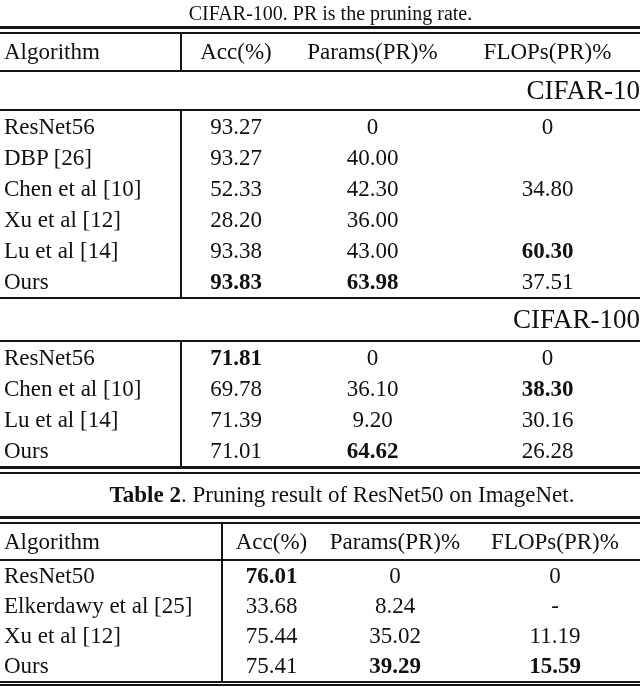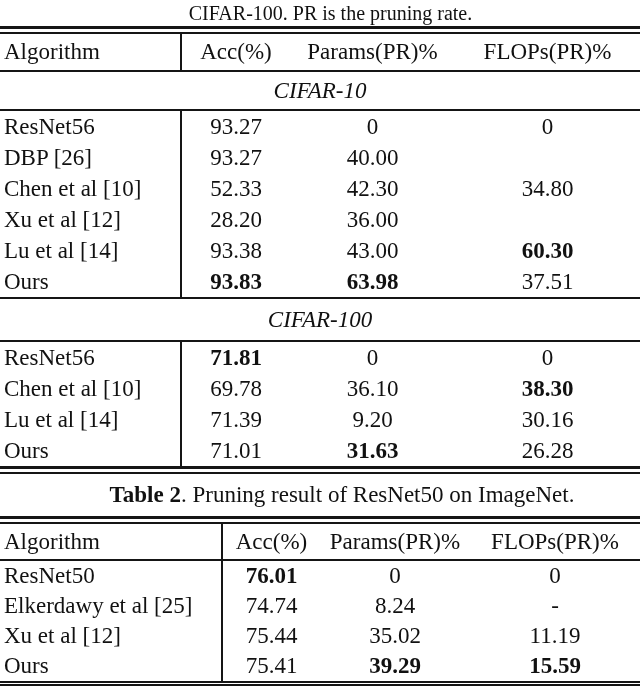--- a/index.html
+++ b/index.html
@@ -27,21 +27,21 @@
   .hrule1{height:2px;background:#151515;}
 
   
   .t1-grid{display:grid;grid-template-columns:182px 108px 165px 185px;}
   .t2-grid{display:grid;grid-template-columns:223px 97px 150px 170px;}
 
   .hdr{height:36px;}
   .hdr2{height:35px;}
   .row1{height:31px;}
   .row2{height:30px;}
-  .sect{height:37px;line-height:37px;text-align:center;font-size:23px;font-style:italic;}
+  .sect{height:37px;line-height:37px;text-align:right;font-size:27px;}
   .sect.tall{height:41px;line-height:41px;}
 
   .cell{
     font-size:23px;display:flex;align-items:center;justify-content:center;
     white-space:nowrap;
   }
   .c0{
     justify-content:flex-start;padding-left:4px;
     border-right:2px solid #151515;
   }
@@ -124,21 +124,21 @@
   </div>
   <div class="t1-grid row1">
     <div class="cell c0">Lu et al [14]</div>
     <div class="cell">71.39</div>
     <div class="cell">9.20</div>
     <div class="cell">30.16</div>
   </div>
   <div class="t1-grid row1">
     <div class="cell c0">Ours</div>
     <div class="cell">71.01</div>
-    <div class="cell b">31.63</div>
+    <div class="cell b">64.62</div>
     <div class="cell">26.28</div>
   </div>
 
   <div class="hrule2"></div>
 
   <div class="cap-mid"><span class="bold">Table 2</span><span>. Pruning result of ResNet50 on ImageNet.</span></div>
 
   <div class="hrule2"></div>
 
   <div class="t2-grid hdr2">
@@ -151,21 +151,21 @@
   <div class="hrule1"></div>
 
   <div class="t2-grid row2">
     <div class="cell c0">ResNet50</div>
     <div class="cell b">76.01</div>
     <div class="cell">0</div>
     <div class="cell">0</div>
   </div>
   <div class="t2-grid row2">
     <div class="cell c0">Elkerdawy et al [25]</div>
-    <div class="cell">74.74</div>
+    <div class="cell">33.68</div>
     <div class="cell">8.24</div>
     <div class="cell">-</div>
   </div>
   <div class="t2-grid row2">
     <div class="cell c0">Xu et al [12]</div>
     <div class="cell">75.44</div>
     <div class="cell">35.02</div>
     <div class="cell">11.19</div>
   </div>
   <div class="t2-grid row2">

